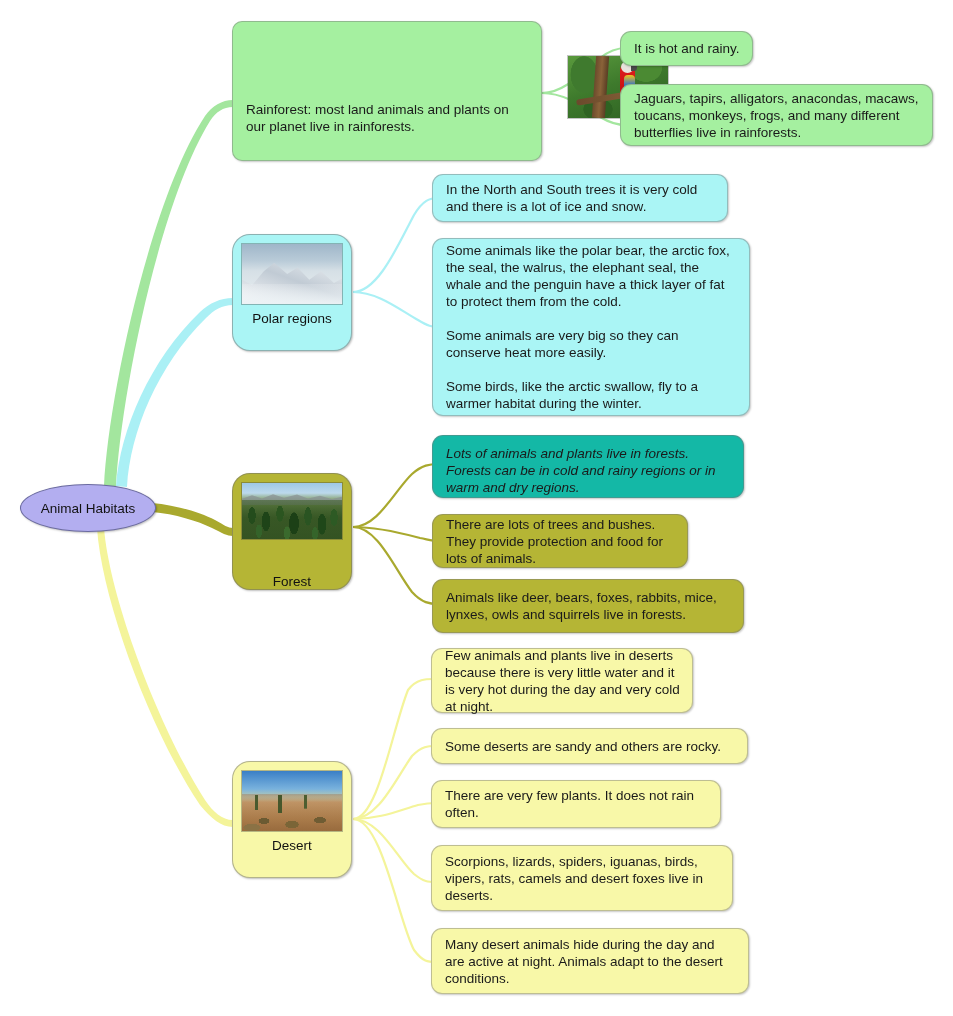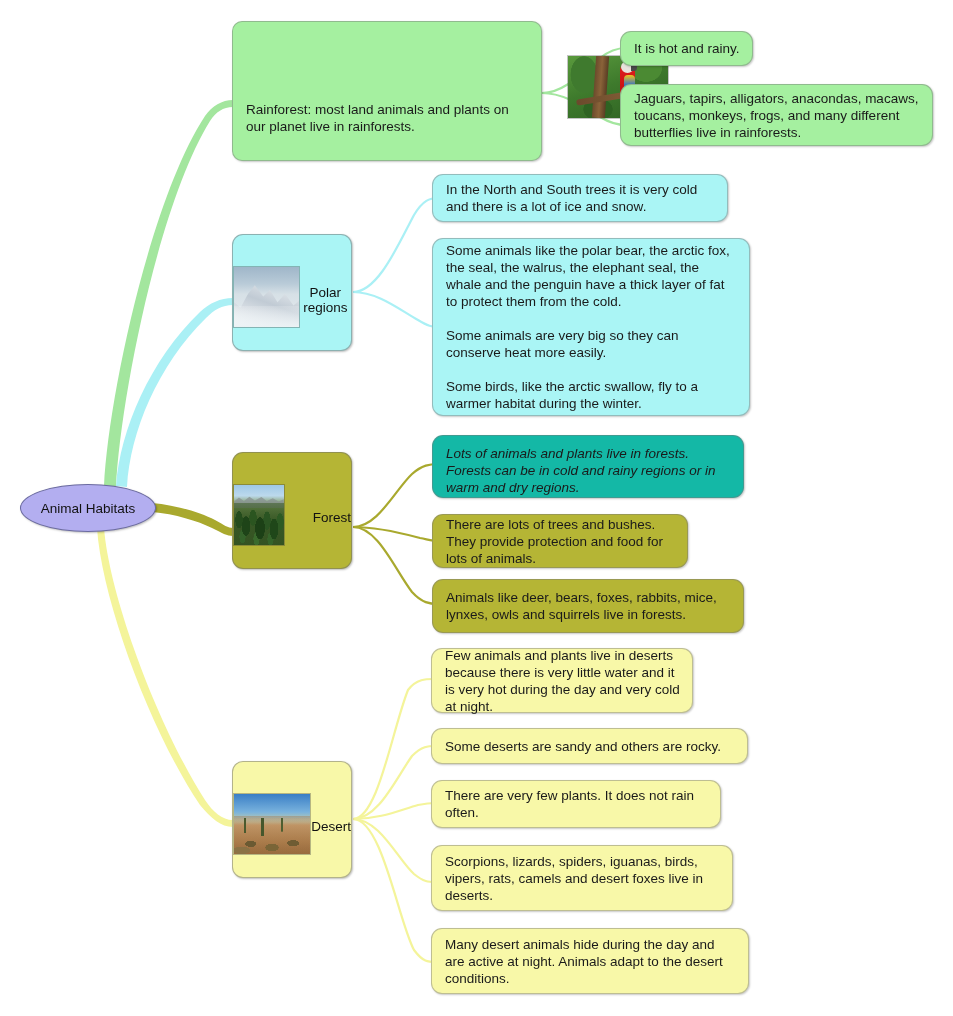--- a/index.html
+++ b/index.html
@@ -59,25 +59,25 @@
     align-items: center;
     justify-content: center;
     font-size: 13.5px;
     color: #111;
     z-index: 5;
   }
   
   .branch-node {
     position: absolute;
     box-sizing: border-box;
-    border-radius: 11px;
+    border-radius: 18px;
     border: 1px solid rgba(110,110,110,0.5);
     box-shadow: 1px 1px 2px rgba(0,0,0,0.25);
     display: flex;
-    flex-direction: row;
+    flex-direction: column;
     align-items: center;
     padding-top: 8px;
     z-index: 4;
   }
   .branch-node .thumb {
     width: 102px;
     height: 62px;
     border: 1px solid rgba(60,60,60,0.35);
     box-sizing: border-box;
     overflow: hidden;
@@ -309,21 +309,21 @@
   </div>
 
   <div class="node leaf" style="left:432px; top:238px; width:318px; height:178px; background:#aaf5f5; display:flex; align-items:center;border-radius:11px;">
     <span class="leaf-text">Some animals like the polar bear, the arctic fox, the seal, the walrus, the elephant seal, the whale and the penguin have a thick layer of fat to protect them from the cold.
 
 Some animals are very big so they can conserve heat more easily.
 
 Some birds, like the arctic swallow, fly to a warmer habitat during the winter.</span>
   </div>
 
-  <div class="branch-node" style="left:232px; top:452px; width:120px; height:117px; background:#b5b535;gap:28px;">
+  <div class="branch-node" style="left:232px; top:473px; width:120px; height:117px; background:#b5b535;gap:28px;">
     <div class="thumb">
       <div class="thumb-inner forest-img"></div>
     </div>
     <div class="blabel">Forest</div>
   </div>
 
   <div class="node leaf" style="left:432px; top:435px; width:312px; height:63px; background:#14b8a6; display:flex; align-items:flex-start;font-style:italic;">
     <span class="leaf-text">Lots of animals and plants live in forests. Forests can be in cold and rainy regions or in warm and dry regions.</span>
   </div>
 

